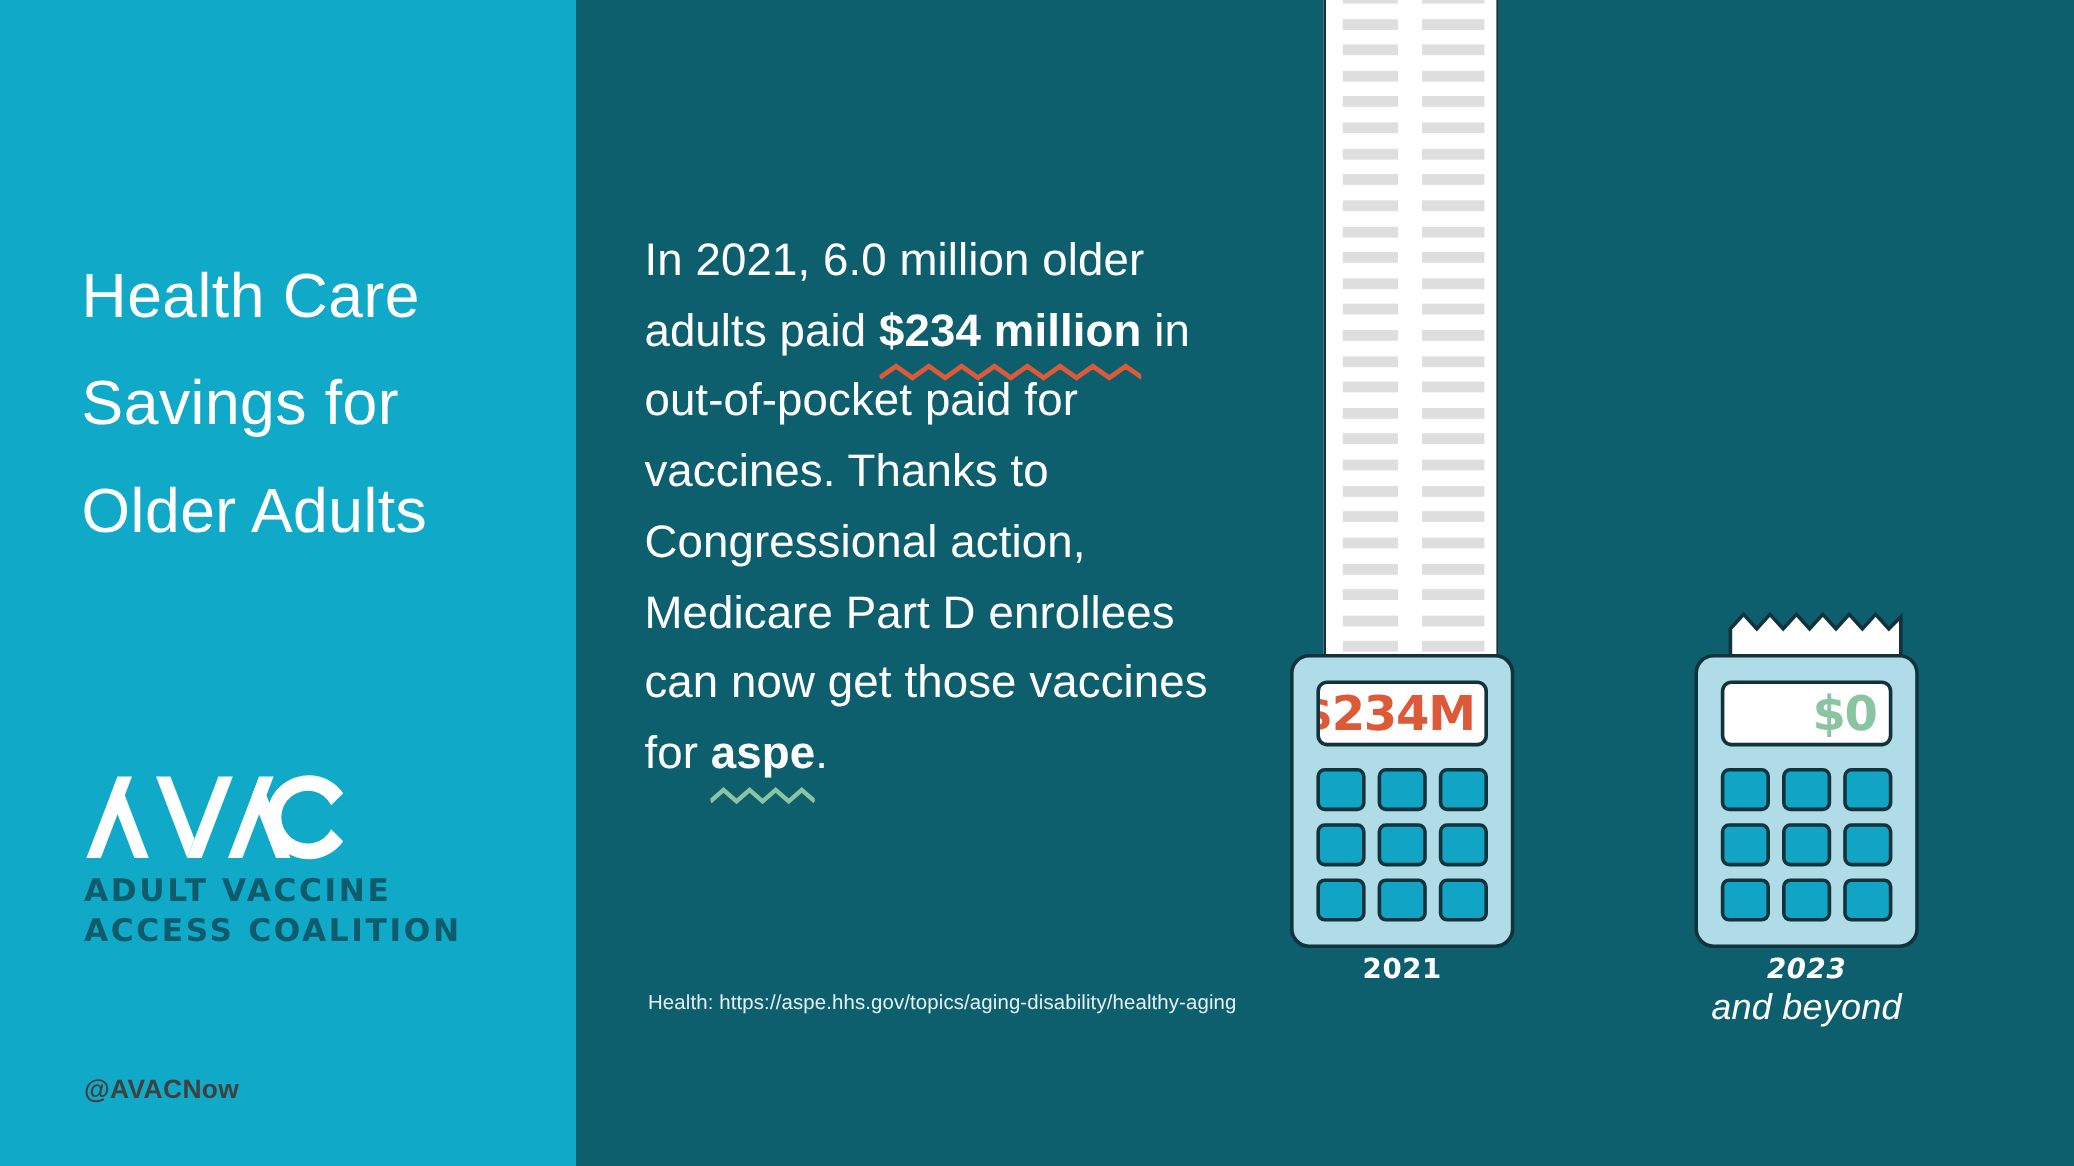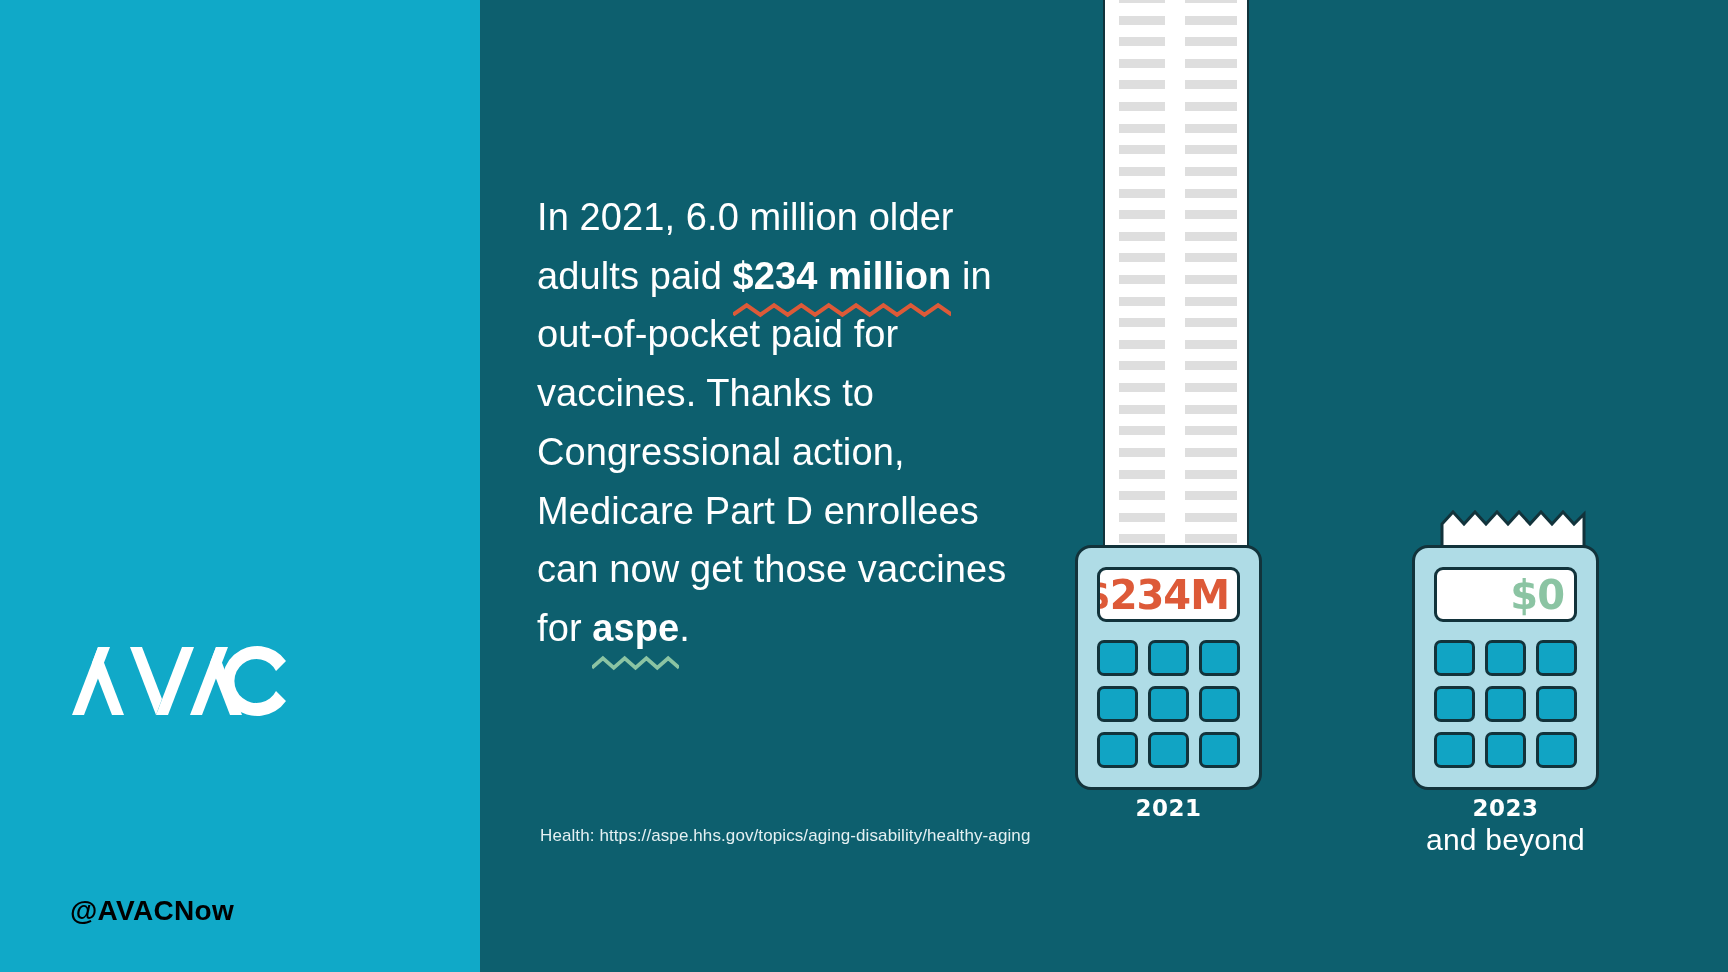--- a/index.html
+++ b/index.html
@@ -30,21 +30,21 @@
   #logo-block{ position:absolute; left:70px; top:645px; width:360px; }
   #avac-wordmark{ display:block; }
   .logo-sub{
     color:#0E5C6B; font-weight:700; font-size:26px;
     letter-spacing:2.2px; line-height:1.28;
     font-family:"DejaVu Sans", sans-serif;
   }
   #logo-subtitle{ margin-top:10px; }
   #social-handle{
     position:absolute; left:70px; top:895px;
-    color:#000000; font-size:28px; font-weight:600; letter-spacing:0.3px;
+    color:#404040; font-size:22px; font-weight:600; letter-spacing:0.3px;
   }
 
   
   #body-copy{
     position:absolute; left:537px; top:188px; width:500px;
     color:#ffffff; font-size:38px; font-weight:300;
     line-height:1.545; letter-spacing:0.1px;
   }
   #body-copy b{ font-weight:700; }
   .zig{ position:relative; display:inline-block; }
@@ -95,36 +95,45 @@
     font-size:30px; font-weight:300; letter-spacing:0.2px;
     font-family:"Liberation Sans", sans-serif; margin-top:2px;
   }
 </style>
 </head>
 <body>
 
 <div id="left-panel">
 
   <div id="brand-heading">
+    <div id="head-lines">
+      <div class="head-line">Health Care</div>
+      <div class="head-line">Savings for</div>
+      <div class="head-line">Older Adults</div>
+    </div>
   </div>
 
   <div id="logo-block">
     <svg id="avac-wordmark" width="218" height="72" viewBox="0 0 218 72">
 
       <path d="M2 70 L28 2 L40 2 L14 70 Z" fill="#ffffff"></path>
       <path d="M28 2 L54 70 L42 70 L22 18 Z" fill="#ffffff"></path>
 
       <path d="M60 2 L72 2 L92 54 L86 70 Z" fill="#ffffff"></path>
       <path d="M112 2 L124 2 L98 70 L86 70 Z" fill="#ffffff"></path>
 
       <path d="M120 70 L146 2 L158 2 L132 70 Z" fill="#ffffff"></path>
       <path d="M146 2 L172 70 L160 70 L140 18 Z" fill="#ffffff"></path>
 
       <path d="M216 16 A35 35 0 1 0 216 56 L206 46 A22 22 0 1 1 206 26 Z" fill="#ffffff"></path>
     </svg>
+    <div id="logo-subtitle">
+      <div class="logo-sub">ADULT VACCINE</div>
+      <div class="logo-sub">ACCESS COALITION</div>
+    </div>
   </div>
 
   <div id="social-handle">@AVACNow</div>
 </div>
 
 <div id="body-copy"><span>In 2021, 6.0 million older adults paid </span><span class="zig"><b>$234 million</b><svg viewBox="0 0 120 10" preserveAspectRatio="none">
         <polyline points="0,8 7.5,2 15,8 22.5,2 30,8 37.5,2 45,8 52.5,2 60,8 67.5,2 75,8 82.5,2 90,8 97.5,2 105,8 112.5,2 120,8" fill="none" stroke="#DD5A38" stroke-width="2.4"></polyline>
       </svg></span><span> in out-of-pocket paid for vaccines. Thanks to Congressional action, Medicare Part D enrollees can now get those vaccines for </span><span class="zig"><b>aspe</b><svg viewBox="0 0 60 10" preserveAspectRatio="none">
         <polyline points="0,8 7.5,2 15,8 22.5,2 30,8 37.5,2 45,8 52.5,2 60,8" fill="none" stroke="#8BC4A3" stroke-width="2.4"></polyline>
       </svg></span><span>.</span></div>
@@ -227,17 +236,17 @@
         <div class="key"></div>
         <div class="key"></div>
         <div class="key"></div>
         <div class="key"></div>
         <div class="key"></div>
         <div class="key"></div>
         <div class="key"></div>
       </div>
   </div>
 
-  <div class="calc-label" style="left:372px; top:795px; width:187px;">
+  <div class="calc-label" style="left:372px; top:795px; width:187px;font-style:italic;">
     <div class="yr">2023</div>
     <div class="sub">and beyond</div>
   </div>
 </div>
 
 </body></html>

